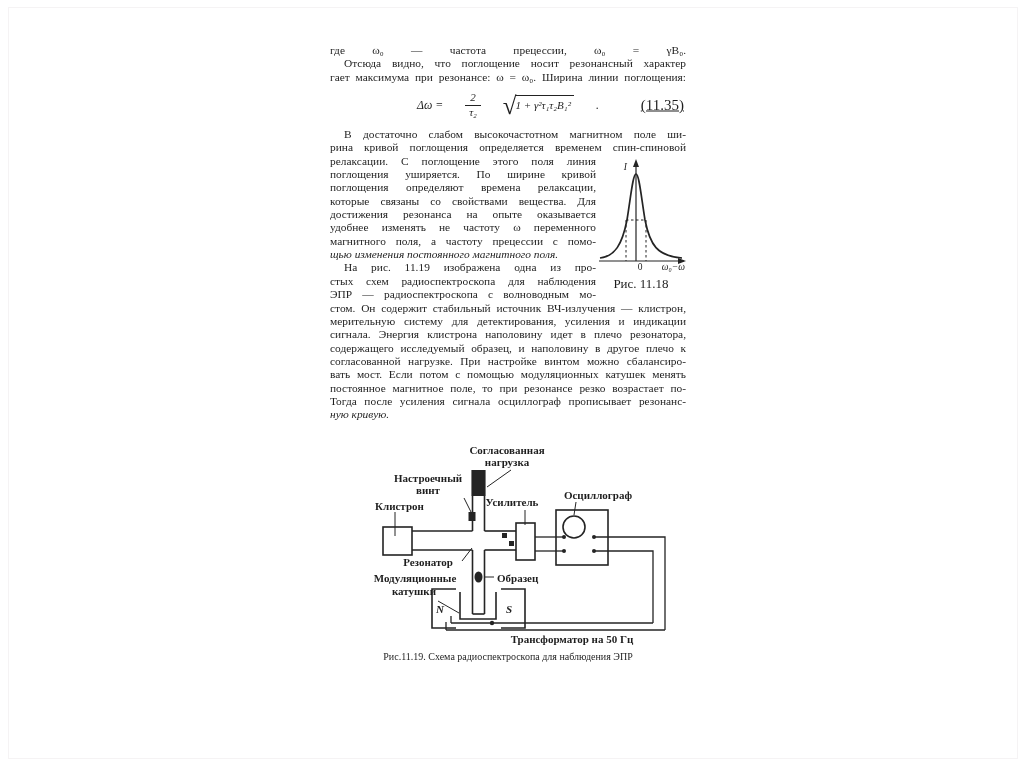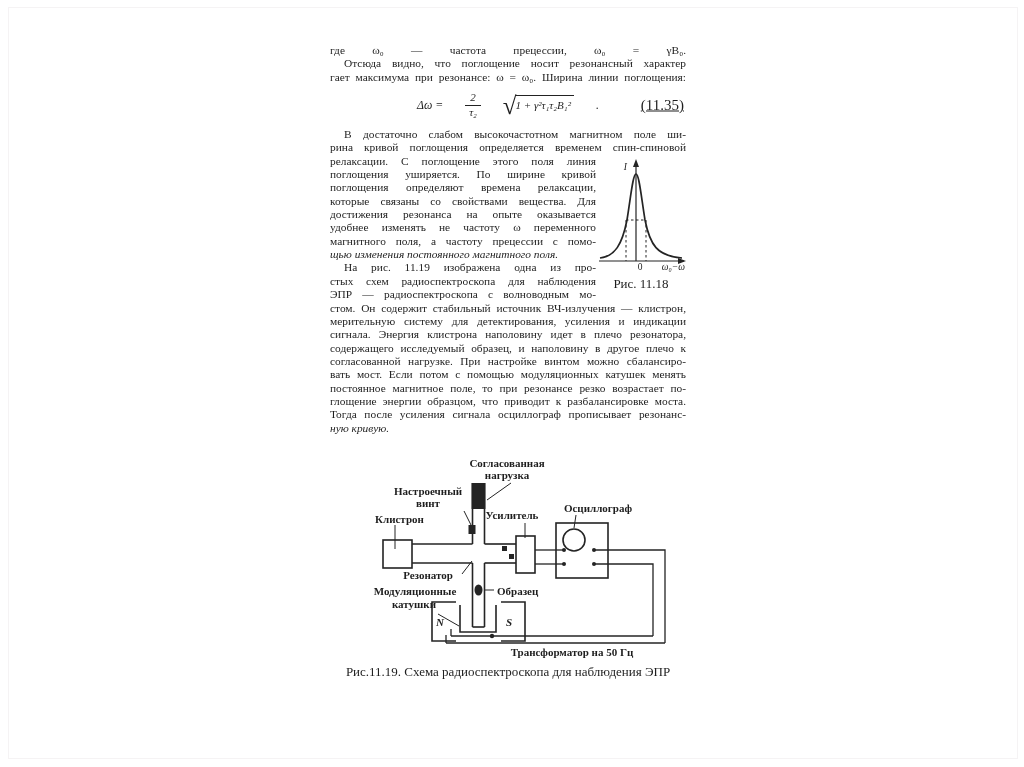--- a/index.html
+++ b/index.html
@@ -22,21 +22,21 @@
   .sqrt .rad{font-size:25px;line-height:21px;font-style:normal;}
   .sqrt .radicand{border-top:1.2px solid #222;padding:2px 3px 0 1px;margin-left:-2px;font-size:11px;line-height:1.3;}
   .eqnum{position:absolute;right:2px;top:50%;transform:translateY(-50%);font-size:15px;font-style:normal;color:#1e1e1e;text-decoration:underline;}
   
   .row{display:flex;}
   .col-text{width:266px;}
   .col-fig{width:90px;padding-top:3px;display:flex;flex-direction:column;align-items:center;}
   .figcap-small{font-size:13px;margin-top:4px;color:#1e1e1e;}
   
   .fig1119{margin-top:22px;margin-left:38px;width:320px;}
-  .figcap-big{width:356px;text-align:center;font-size:13px;margin-top:2px;color:#1e1e1e;}
+  .figcap-big{width:356px;text-align:center;font-size:10px;margin-top:2px;color:#1e1e1e;}
   svg{display:block;}
   svg text{font-family:"Liberation Serif", serif;fill:#1e1e1e;}
   .lbl{font-size:11px;font-weight:600;}
   .pole{font-size:11px;font-weight:700;font-style:italic;}
   .axis-lbl{font-size:9.5px;font-style:italic;}
 </style>
 </head>
 <body>
 
 <div class="frame"></div>
@@ -102,21 +102,20 @@
     </div>
   </div>
 
   <div class="tl">стом. Он содержит стабильный источник ВЧ-излучения — клистрон,</div>
   <div class="tl">мерительную систему для детектирования, усиления и индикации</div>
   <div class="tl">сигнала. Энергия клистрона наполовину идет в плечо резонатора,</div>
   <div class="tl">содержащего исследуемый образец, и наполовину в другое плечо к</div>
   <div class="tl">согласованной нагрузке. При настройке винтом можно сбалансиро-</div>
   <div class="tl">вать мост. Если потом с помощью модуляционных катушек менять</div>
   <div class="tl">постоянное магнитное поле, то при резонансе резко возрастает по-</div>
-  <div class="tl">глощение энергии образцом, что приводит к разбалансировке моста.</div>
   <div class="tl">Тогда после усиления сигнала осциллограф прописывает резонанс-</div>
   <div class="tl last">ную кривую.</div>
 
   <div class="fig1119">
     <svg width="320" height="205" viewBox="0 0 320 205">
       <g stroke="#242424" stroke-width="1.6" fill="none">
 
         <rect x="103.6" y="26" width="13.8" height="26" fill="#242424" stroke="none"></rect>
         <line x1="104.5" y1="26" x2="104.5" y2="87"></line>
         <line x1="116.5" y1="26" x2="116.5" y2="87"></line>

